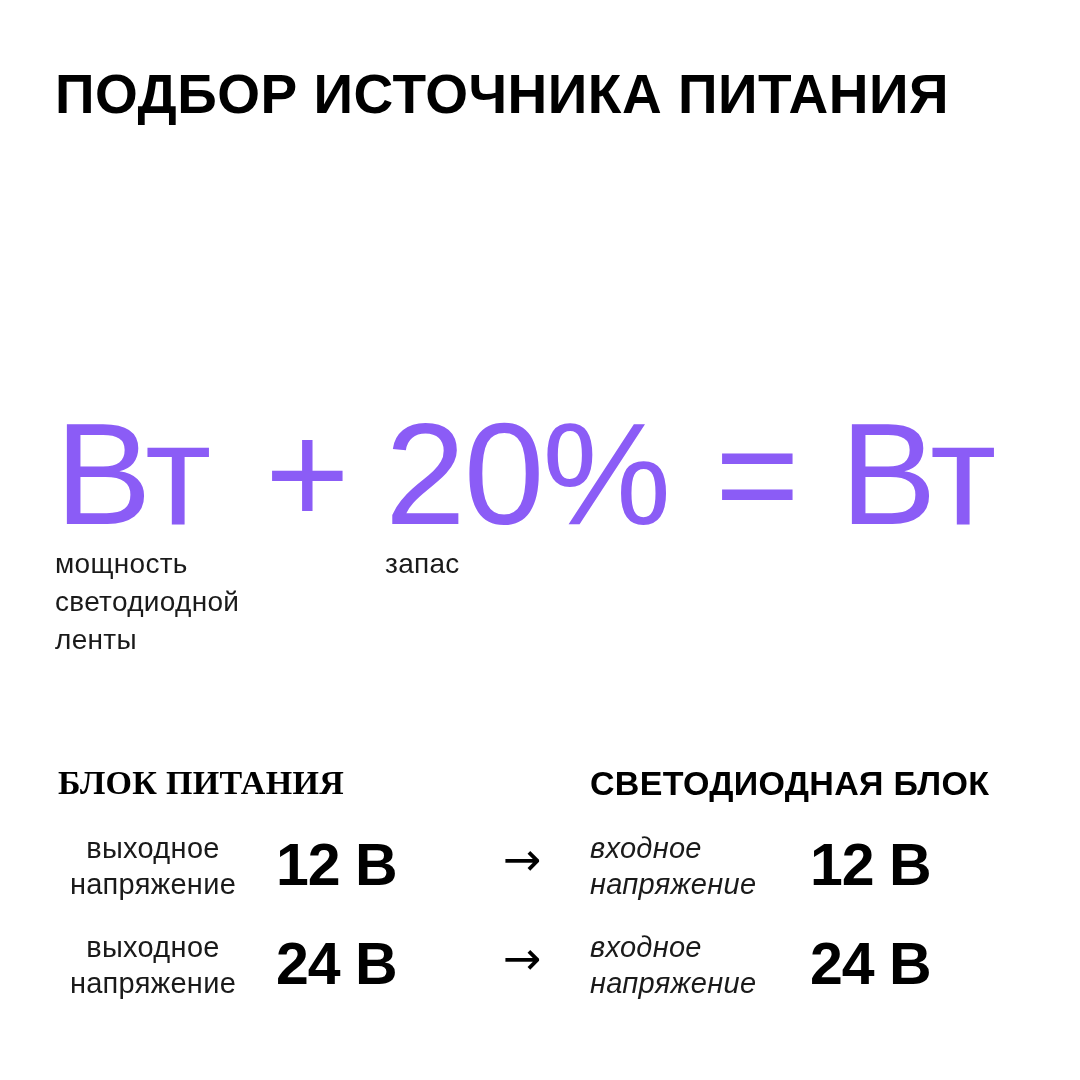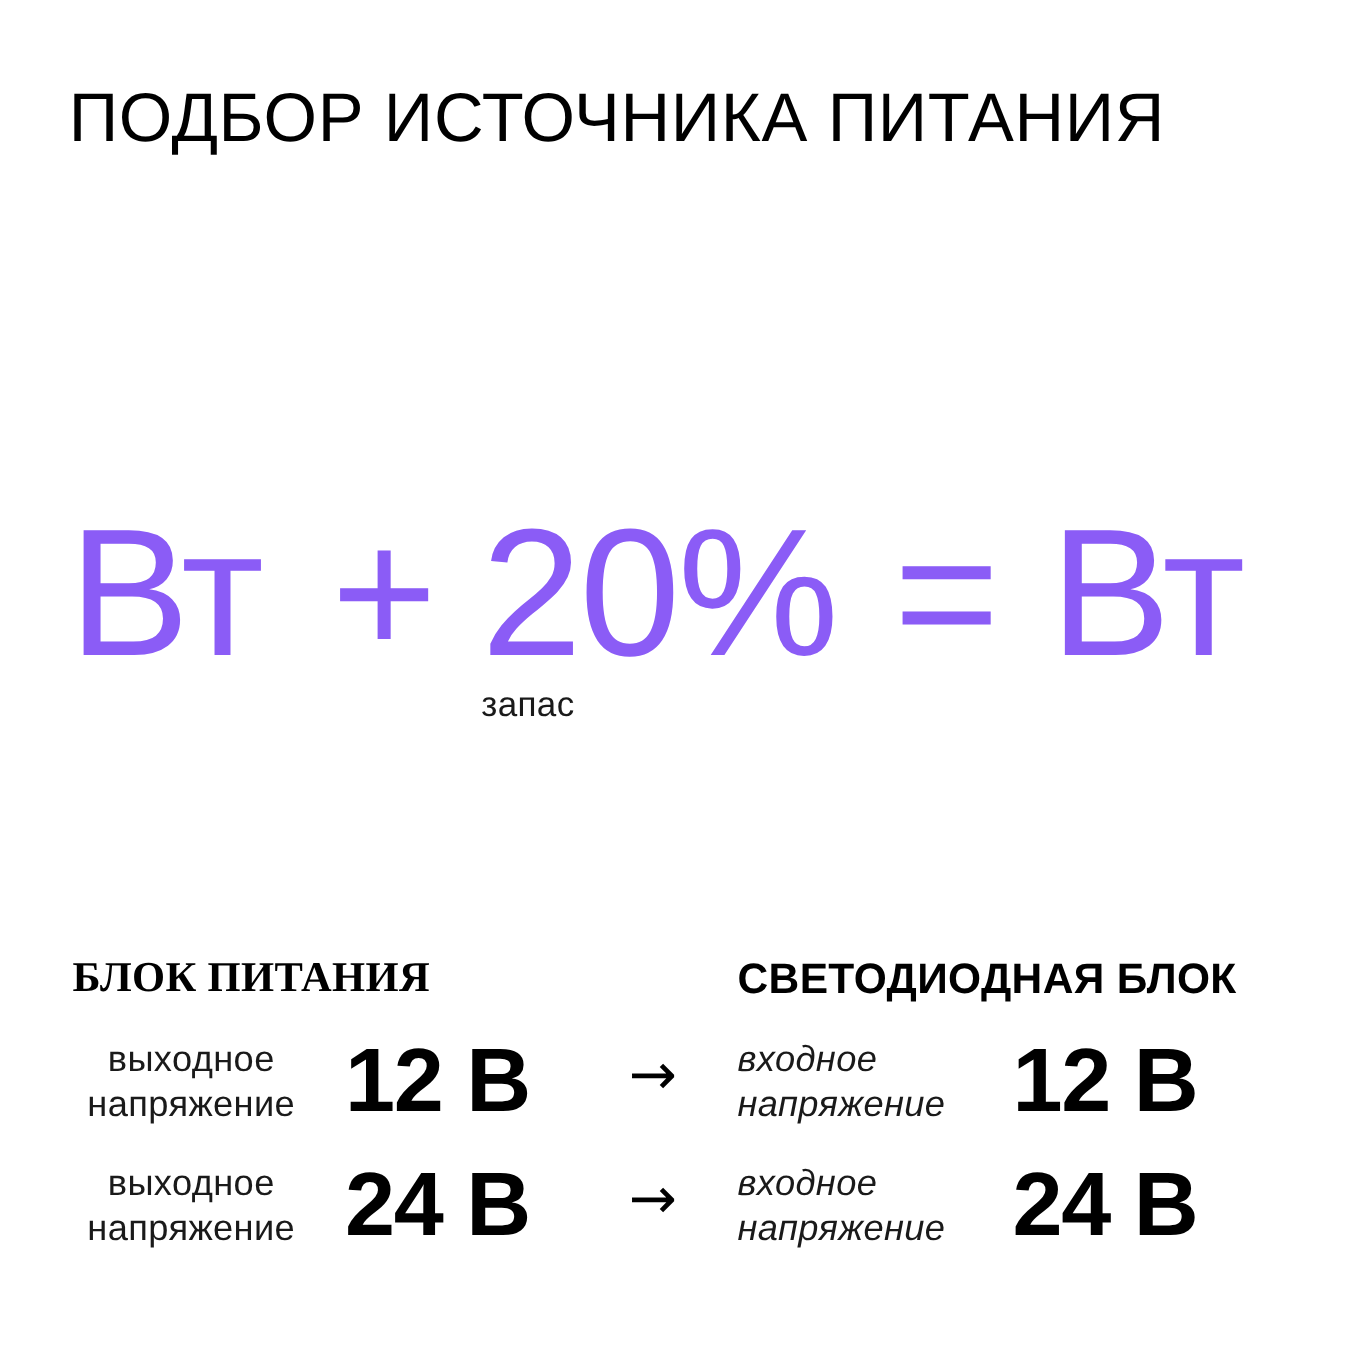--- a/index.html
+++ b/index.html
@@ -15,21 +15,21 @@
     background: #ffffff;
     overflow: hidden;
   }
 
   
   .title {
     position: absolute;
     left: 55px; top: 62px;
     margin: 0;
     font-size: 55px;
-    font-weight: 400;
+    font-weight: 700;
     letter-spacing: 0.5px;
     color: #000000;
     white-space: nowrap;
   }
 
   
   .formula {
     position: absolute;
     left: 55px; top: 422px;
     width: 970px; height: 240px;
@@ -84,21 +84,21 @@
     line-height: 36px;
     font-weight: 400;
     letter-spacing: 0.3px;
     color: #1a1a1a;
   }
   .m-l-left  { left: 58px; text-align: center; }
   .m-l-right { left: 590px; font-style: italic; }
 
   .m-value {
     position: absolute; top: -7px;
-    font-size: 72px;
+    font-size: 59px;
     line-height: 84px;
     font-weight: 700;
     letter-spacing: -1px;
     white-space: nowrap;
     color: #000000;
   }
   .m-v-left  { left: 276px; }
   .m-v-right { left: 810px; }
 
   .m-arrow {
@@ -113,20 +113,21 @@
 </head>
 <body>
 
 <div class="canvas">
 
   <h1 class="title">ПОДБОР ИСТОЧНИКА ПИТАНИЯ</h1>
 
   <div class="formula">
     <div class="f-item f-term1">
       <div class="f-value">Вт</div>
+      <div class="f-label">мощность светодиодной ленты</div>
     </div>
     <div class="f-item f-plus f-value">+</div>
     <div class="f-item f-term2">
       <div class="f-value">20%</div>
       <div class="f-label">запас</div>
     </div>
     <div class="f-item f-equals f-value">=</div>
     <div class="f-item f-term3">
       <div class="f-value">Вт</div>
     </div>

